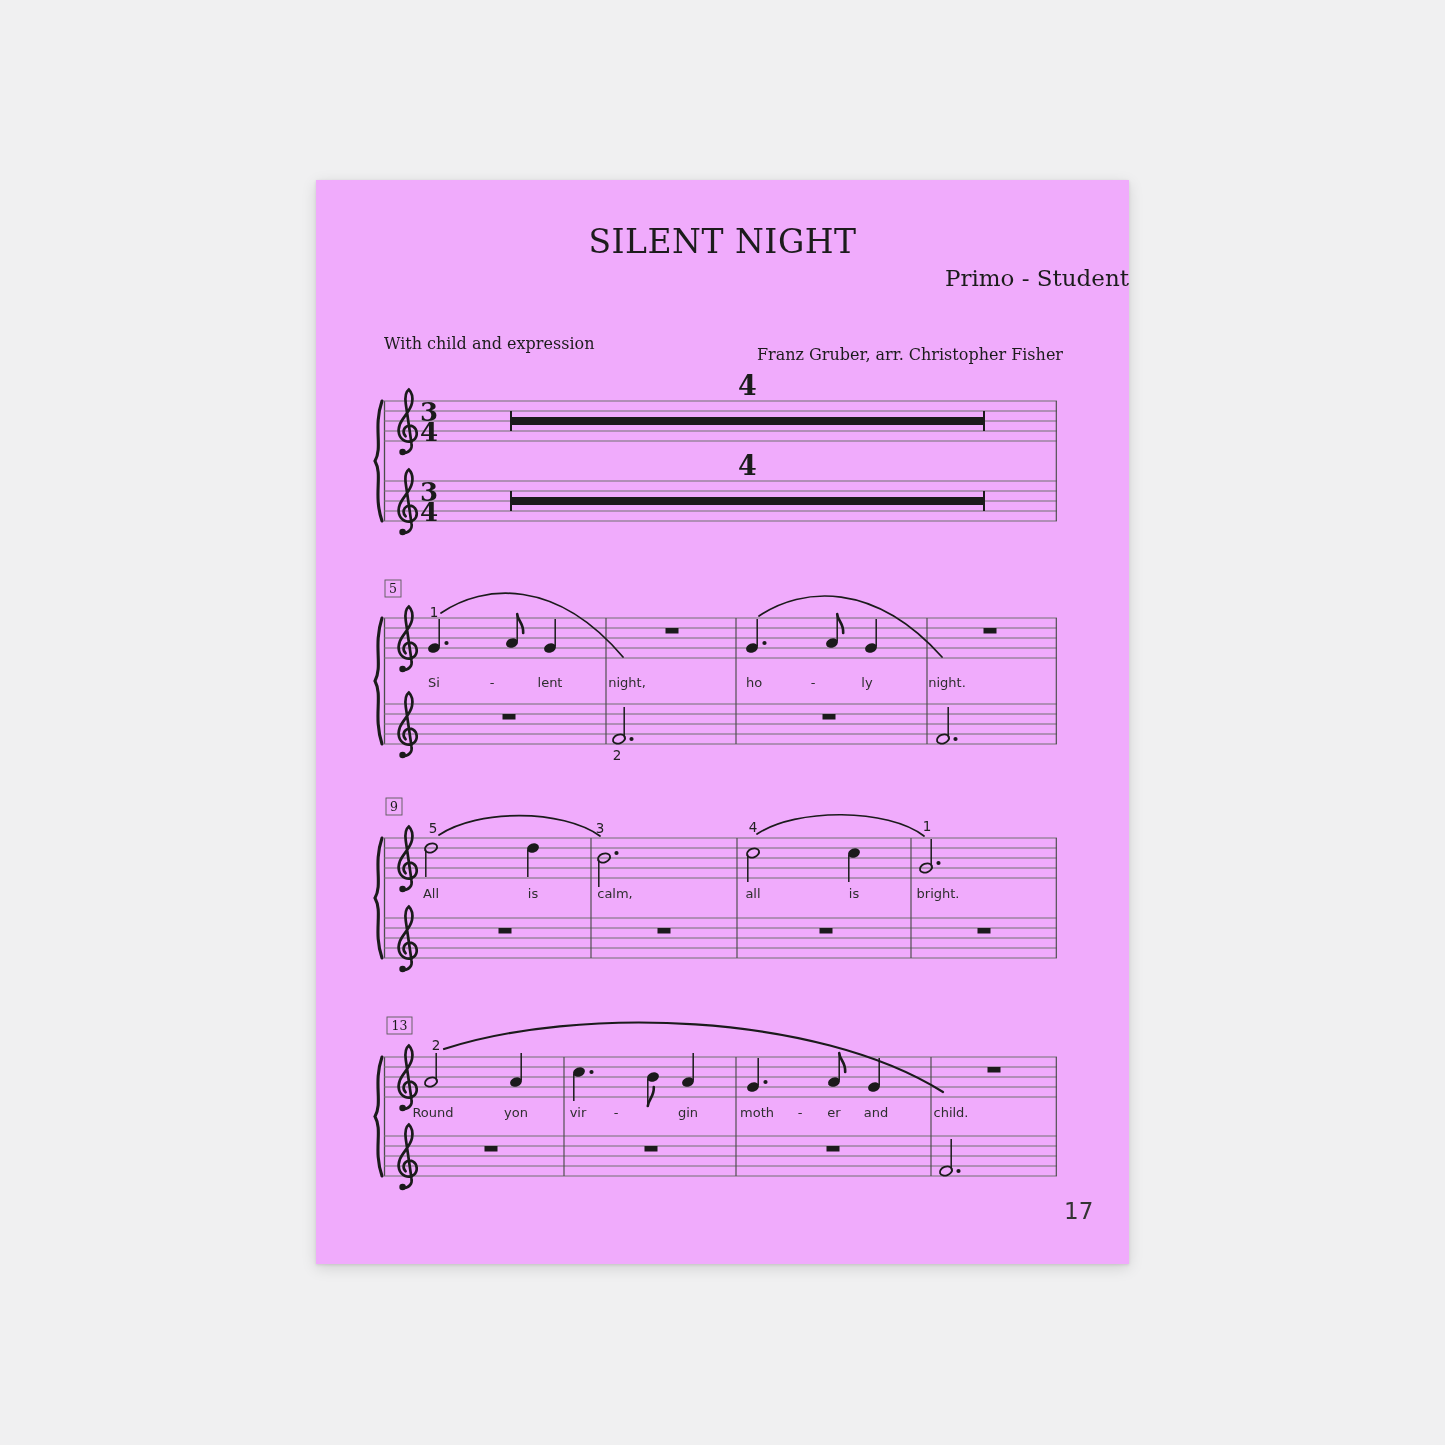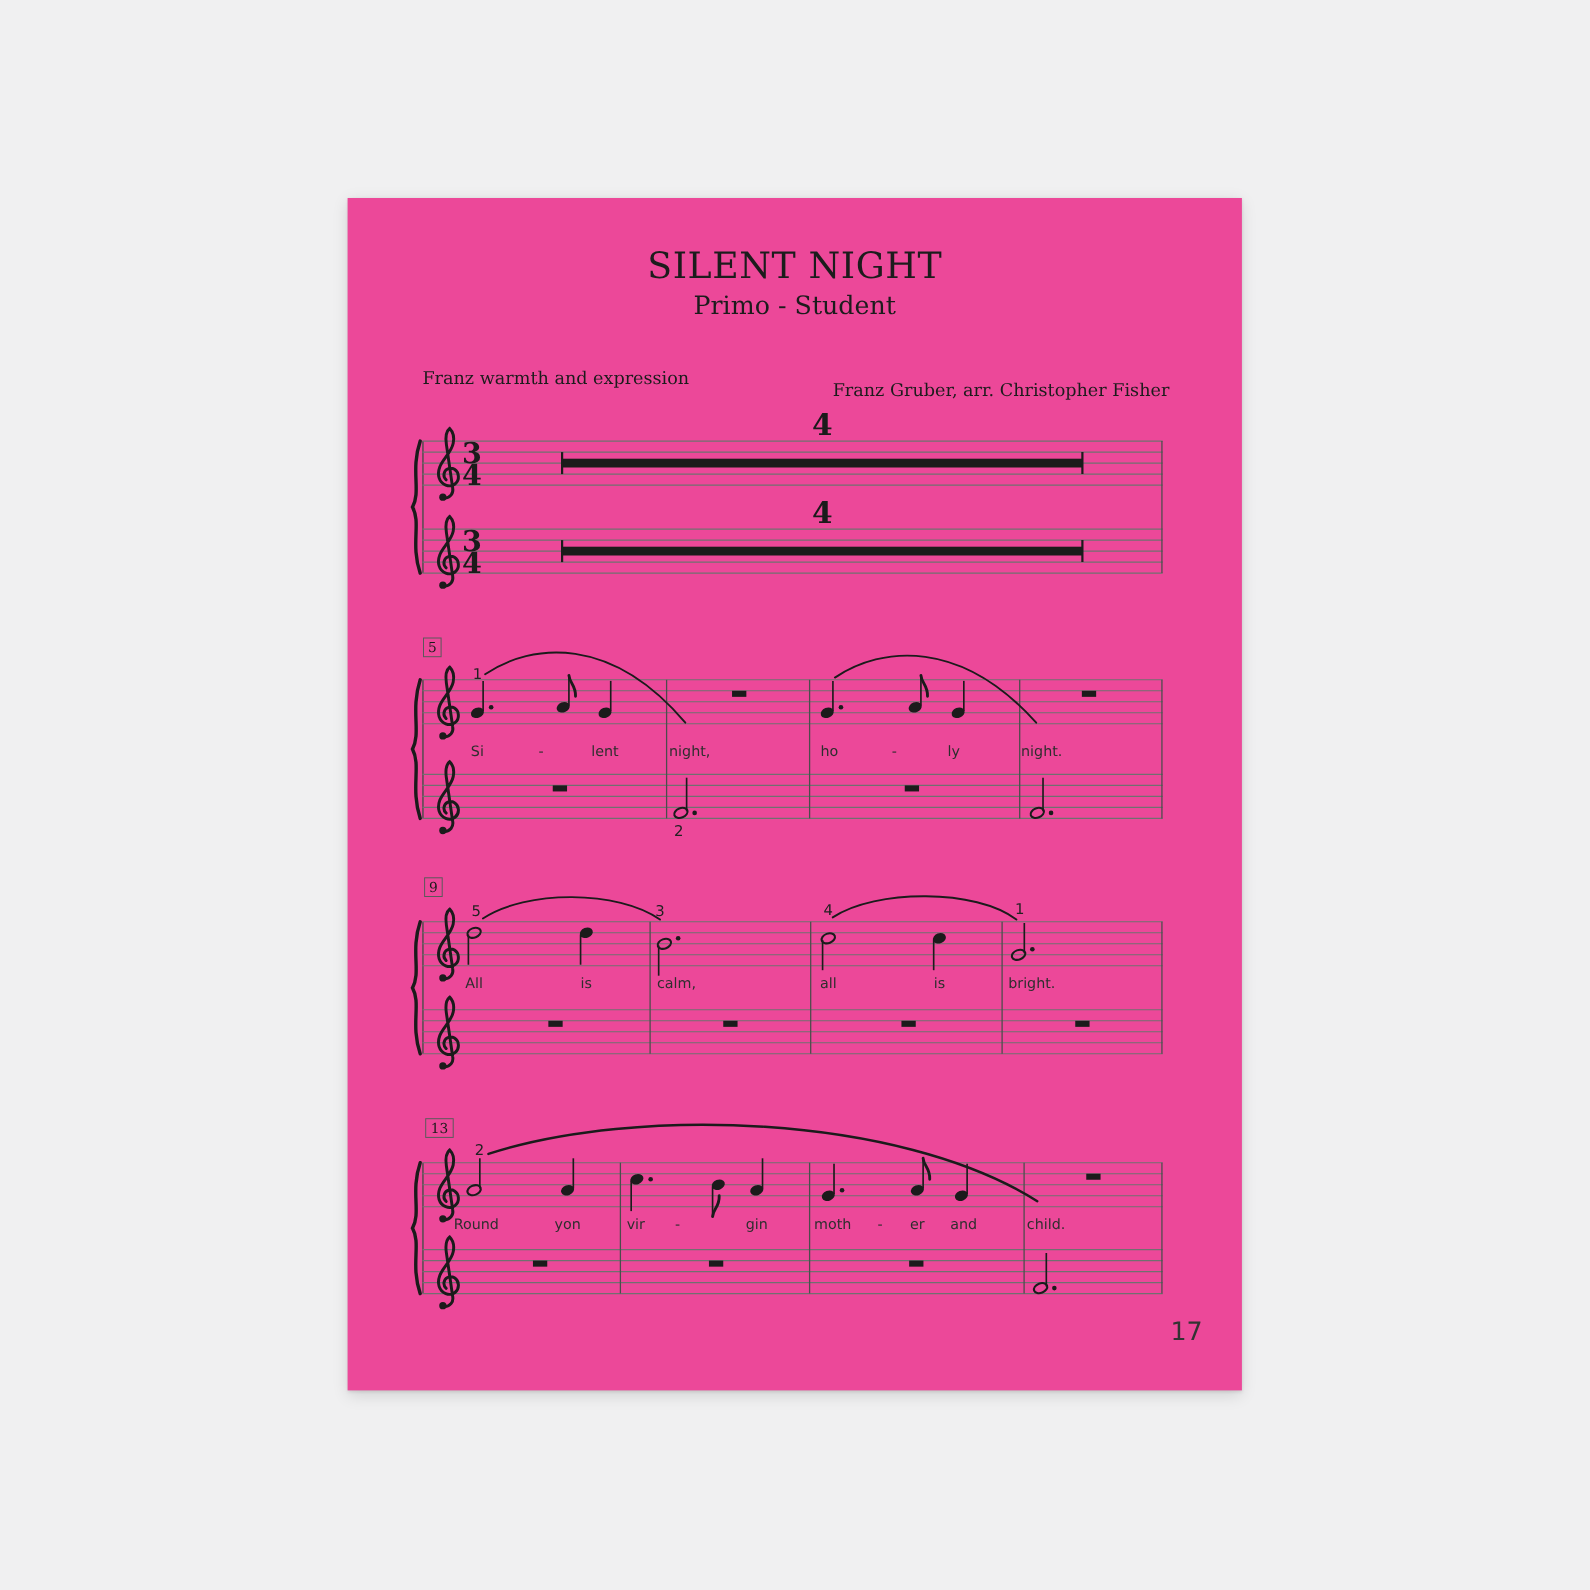--- a/index.html
+++ b/index.html
@@ -1,36 +1,36 @@
 <!DOCTYPE html>
 <html><head>
 <meta charset="utf-8">
 <style>
   html,body{margin:0;padding:0;}
   body{width:1445px;height:1445px;background:#f0f0f1;position:relative;overflow:hidden;
        font-family:"DejaVu Serif", serif;}
-  .sheet{position:absolute;left:316px;top:180px;width:813px;height:1084px;background:#ec4899;
+  .sheet{position:absolute;left:316px;top:180px;width:813px;height:1084px;background:#f0abfc;
          box-shadow:0 4px 14px rgba(0,0,0,0.13), 0 1px 3px rgba(0,0,0,0.10);}
   .title{position:absolute;left:0;top:44px;width:813px;text-align:center;
          font-size:33px;color:#1c1c1c;letter-spacing:0.5px;line-height:1.1;}
-  .subtitle{position:absolute;left:0;top:86px;width:813px;text-align:center;
+  .subtitle{position:absolute;left:0;top:86px;width:813px;text-align:right;
             font-size:23px;color:#1c1c1c;line-height:1.1;}
   .tempo{position:absolute;left:68px;top:154px;font-size:16px;color:#1c1c1c;}
   .credit{position:absolute;right:66px;top:165px;font-size:16px;color:#1c1c1c;}
   .pagenum{position:absolute;left:748px;top:1018px;font-size:23px;color:#333;
            font-family:"DejaVu Sans", sans-serif;text-align:right;}
   svg.music{position:absolute;left:0;top:0;width:813px;height:1084px;}
 </style>
 </head>
 <body>
 
 <div class="sheet">
   <div class="title">SILENT NIGHT</div>
   <div class="subtitle">Primo - Student</div>
-  <div class="tempo">Franz warmth and expression</div>
+  <div class="tempo">With child and expression</div>
   <div class="credit">Franz Gruber, arr. Christopher Fisher</div>
   <svg class="music" viewBox="0 0 813 1084">
       <path d="M 66 221 C 57 247.4 67 266.6 59 281 C 67 295.4 57 314.6 66 341" fill="none" stroke="#1b1b1b" stroke-width="3.1" stroke-linecap="round"></path>
       <line x1="68.5" y1="221" x2="68.5" y2="341" stroke="#4c4c4c" stroke-width="1.3"></line>
       <line x1="68" y1="221" x2="741" y2="221" stroke="#707070" stroke-width="1"></line>
       <line x1="68" y1="231" x2="741" y2="231" stroke="#707070" stroke-width="1"></line>
       <line x1="68" y1="241" x2="741" y2="241" stroke="#707070" stroke-width="1"></line>
       <line x1="68" y1="251" x2="741" y2="251" stroke="#707070" stroke-width="1"></line>
       <line x1="68" y1="261" x2="741" y2="261" stroke="#707070" stroke-width="1"></line>
       <line x1="68" y1="301" x2="741" y2="301" stroke="#707070" stroke-width="1"></line>

